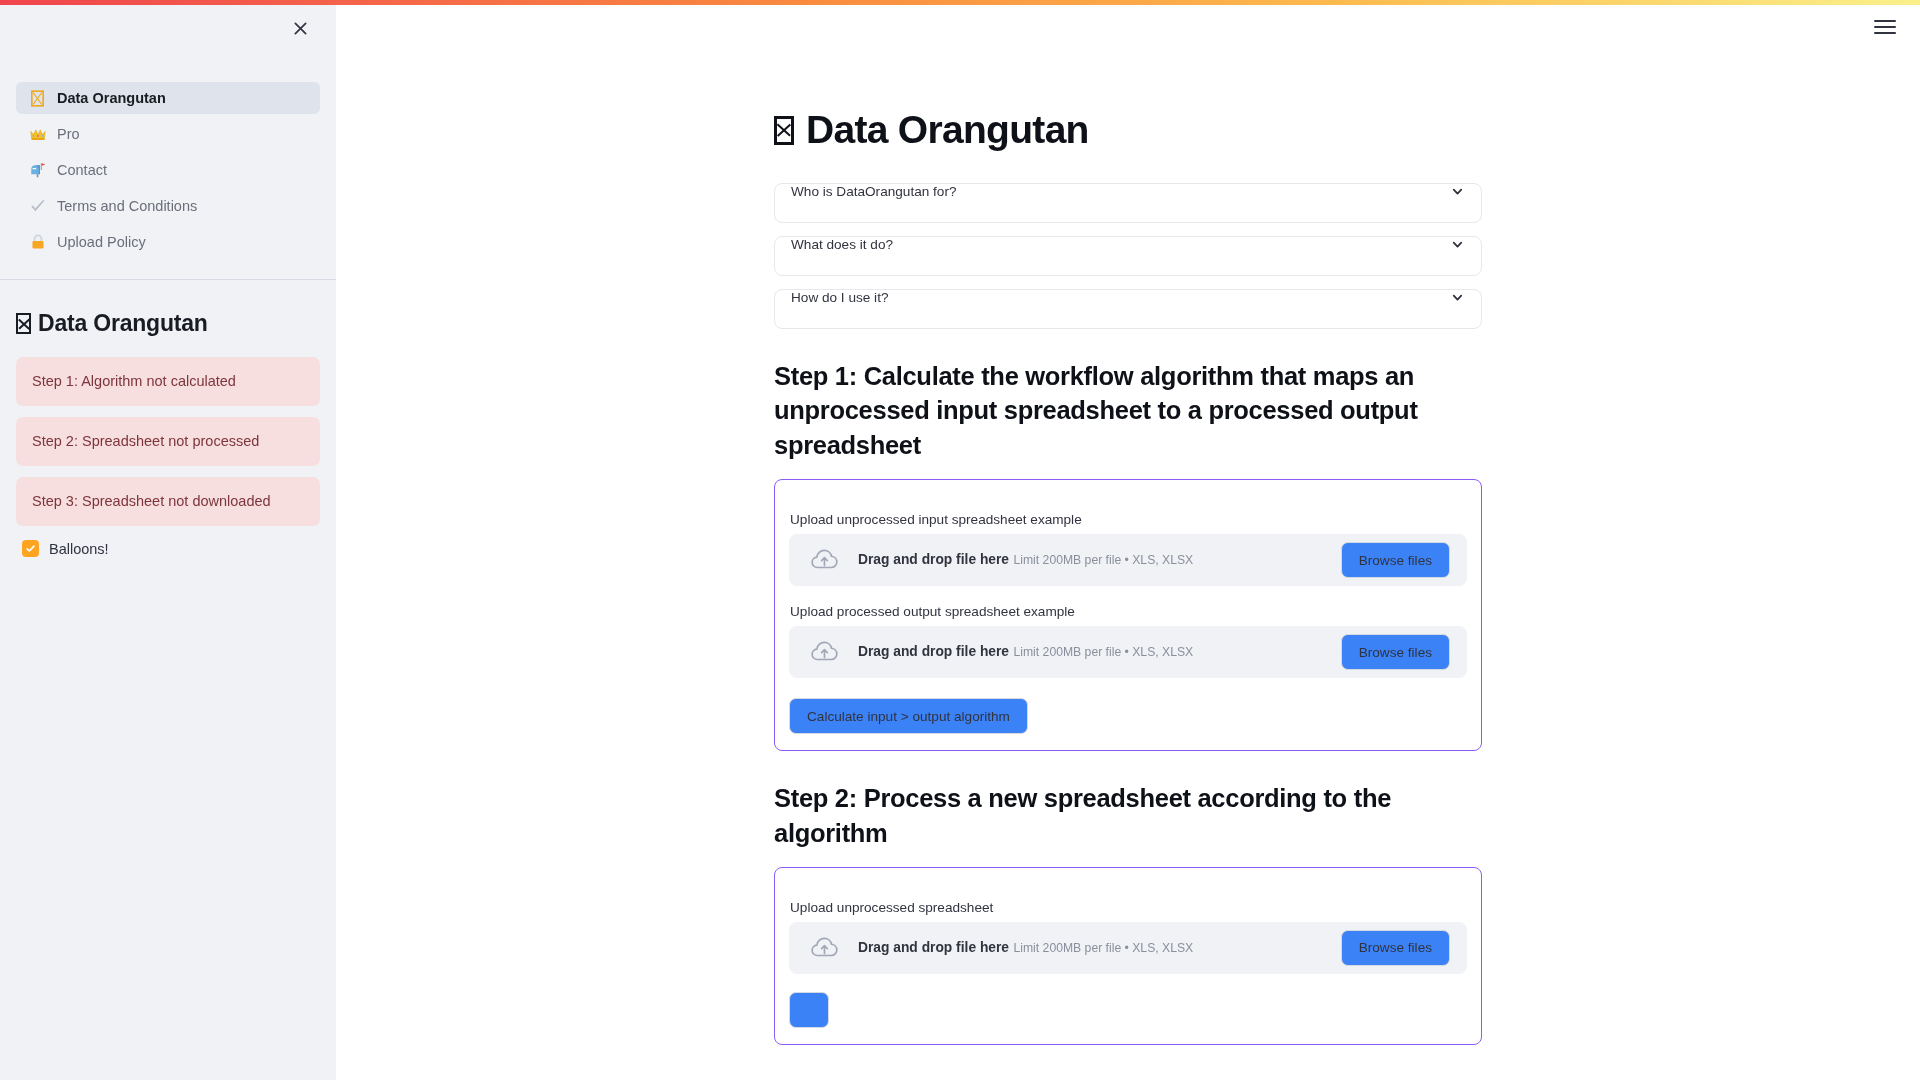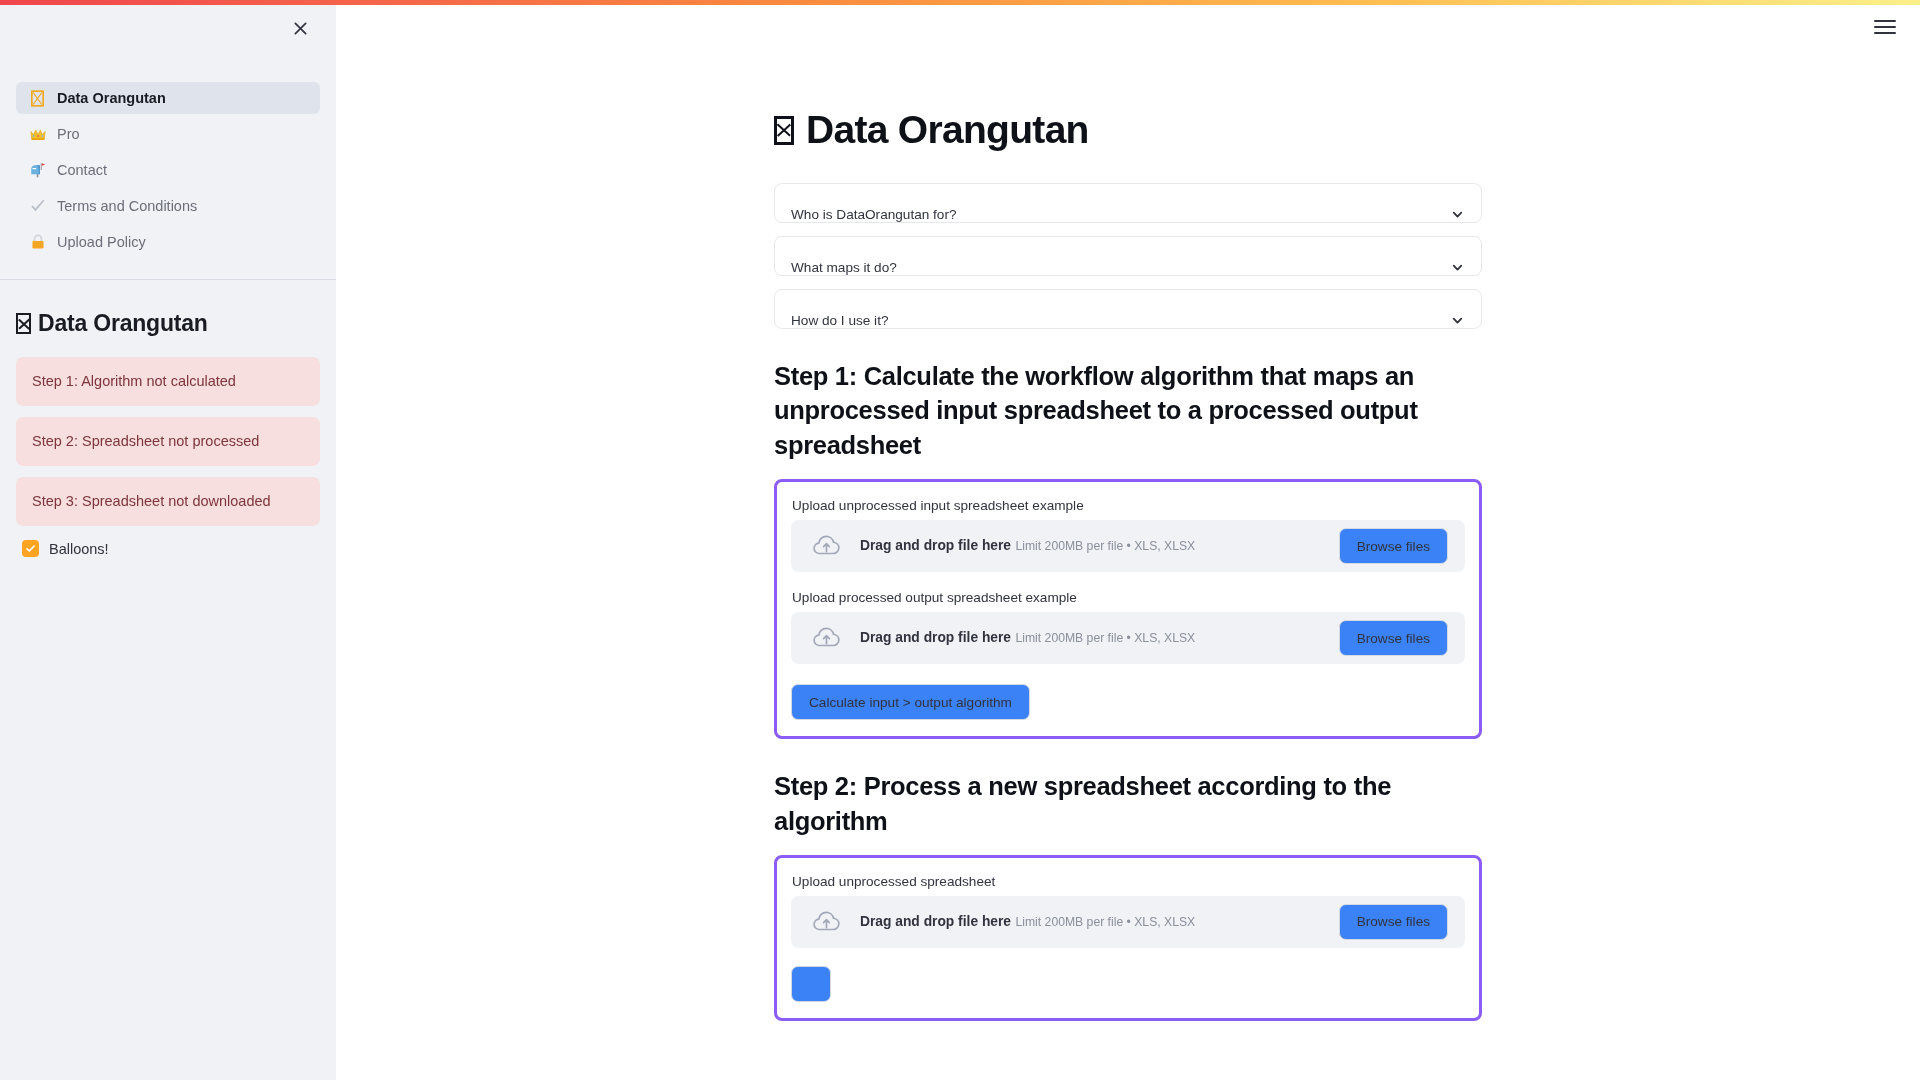--- a/index.html
+++ b/index.html
@@ -92,35 +92,35 @@
 
   .page-title {
     font-size: 39px; font-weight: 700; color: #0e1117;
     letter-spacing: -0.7px; line-height: 1.15;
     display: flex; align-items: center; gap: 12px; margin-bottom: 30px;
   }
   .tofu-t { width: 20px; height: 29px; border-width: 3px; }
 
   .expander {
     border: 1px solid #e6e8ec; border-radius: 8px; background: #fff;
-    height: 40px; display: flex; align-items: flex-end; justify-content: space-between;
+    height: 40px; display: flex; align-items: flex-start; justify-content: space-between;
     padding: 0 16px; margin-bottom: 13px; cursor: pointer;
   }
   .expander .etxt { font-size: 13.6px; color: #31333f; }
   .chev { width: 15px; height: 15px; display:block; color: #31333f; }
 
   .step-h {
     font-size: 25.5px; font-weight: 700; color: #0e1117;
     line-height: 1.35; letter-spacing: -0.3px;
     margin: 30px 0 17px 0;
   }
 
   .card {
-    border: 3px solid #8b5cf6; border-radius: 8px; background: #fff;
-    padding: 16px 14px 16px 14px; margin-bottom: 10px;
+    border: 1px solid #8b5cf6; border-radius: 8px; background: #fff;
+    padding: 32px 14px 16px 14px; margin-bottom: 10px;
   }
 
   .up-label { font-size: 13.6px; color: #31333f; margin-bottom: 7px; padding-left: 1px; }
 
   .dropzone {
     background: #f0f2f6; border-radius: 8px;
     height: 52px; display: flex; align-items: center;
     padding: 0 17px 0 19px; gap: 16px; margin-bottom: 18px;
   }
   .cloud { width: 34px; height: 34px; flex: 0 0 34px; color: #a3a8b8; }
@@ -249,21 +249,21 @@
       </div>
 
       <div class="expander">
         <span class="etxt">Who is DataOrangutan for?</span>
         <svg class="chev" viewBox="0 0 16 16" fill="none" stroke="currentColor" stroke-width="1.9" stroke-linecap="round" stroke-linejoin="round">
             <path d="M4 6 L8 10.3 L12 6"></path>
           </svg>
       </div>
 
       <div class="expander">
-        <span class="etxt">What maps it do?</span>
+        <span class="etxt">What does it do?</span>
         <svg class="chev" viewBox="0 0 16 16" fill="none" stroke="currentColor" stroke-width="1.9" stroke-linecap="round" stroke-linejoin="round">
             <path d="M4 6 L8 10.3 L12 6"></path>
           </svg>
       </div>
 
       <div class="expander">
         <span class="etxt">How do I use it?</span>
         <svg class="chev" viewBox="0 0 16 16" fill="none" stroke="currentColor" stroke-width="1.9" stroke-linecap="round" stroke-linejoin="round">
             <path d="M4 6 L8 10.3 L12 6"></path>
           </svg>

